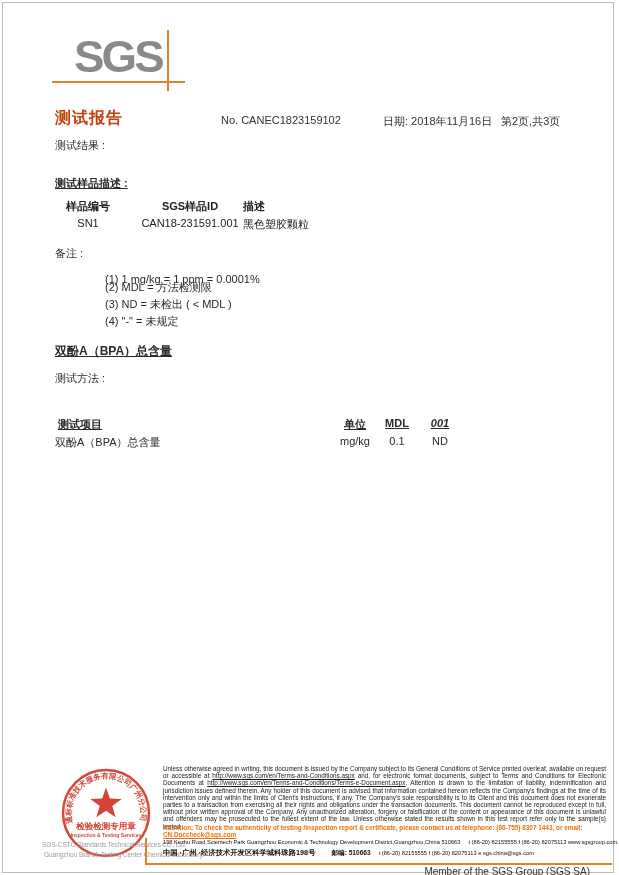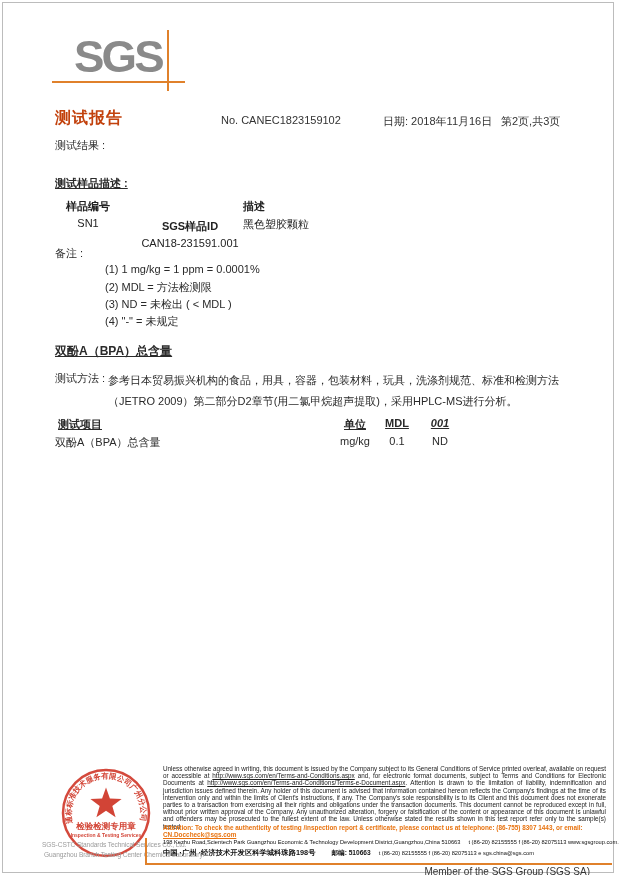--- a/index.html
+++ b/index.html
@@ -18,27 +18,27 @@
   .report-no{left:221px;top:114px;font-size:11px;color:#333;}
   .report-date{left:383px;top:114px;font-size:11px;color:#333;}
   .page-info{left:501px;top:114px;font-size:11px;color:#333;}
 
   .results-label{left:55px;top:138px;font-size:11px;}
   .sample-title{left:55px;top:176px;font-size:11px;font-weight:bold;text-decoration:underline;}
 
   .th{font-weight:bold;font-size:11px;color:#222;}
   .td{font-size:11px;color:#222;}
   .c1{left:55px;width:66px;text-align:center;}
-  .c2{left:130px;width:120px;text-align:center;margin-top:20px;}
+  .c2{left:130px;width:120px;text-align:center;}
   .c3{left:243px;}
   .rowh{top:199px;} .rowd{top:217px;}
 
   .notes-label{left:55px;top:246px;font-size:11px;}
   .note{left:105px;font-size:11px;}
-  .n0{top:263px;text-align:center;} .n1{top:280px;} .n2{top:297px;} .n3{top:314px;}
+  .n0{top:273px;text-align:center;} .n1{top:280px;} .n2{top:297px;} .n3{top:314px;}
 
   .bpa-title{left:55px;top:343px;font-size:12px;font-weight:bold;text-decoration:underline;}
   .method-label{left:55px;top:371px;font-size:11px;}
   .method-text{left:108px;top:370px;width:486px;font-size:11px;line-height:20.5px;}
 
   .rt-head{top:417px;font-weight:bold;text-decoration:underline;font-size:11px;}
   .rt-row{top:435px;font-size:11px;}
   .rt-item-h{left:58px;text-align:center;} .rt-item{left:55px;}
   .rt-unit{left:336px;width:38px;text-align:center;}
   .rt-mdl{left:378px;width:38px;text-align:center;}
@@ -93,21 +93,20 @@
   <div class="abs td c3 rowd">黑色塑胶颗粒</div>
 
   <div class="abs notes-label">备注 :</div>
   <div class="abs note n0">(1) 1 mg/kg = 1 ppm = 0.0001%</div>
   <div class="abs note n1">(2) MDL = 方法检测限</div>
   <div class="abs note n2">(3) ND = 未检出 ( &lt; MDL )</div>
   <div class="abs note n3">(4) "-" = 未规定</div>
 
   <div class="abs bpa-title">双酚A（BPA）总含量</div>
   <div class="abs method-label">测试方法 :</div>
-  <div class="abs method-text">参考日本贸易振兴机构的食品，用具，容器，包装材料，玩具，洗涤剂规范、标准和检测方法（JETRO 2009）第二部分D2章节(用二氯甲烷超声提取)，采用HPLC-MS进行分析。</div>
 
   <div class="abs rt-head rt-item-h">测试项目</div>
   <div class="abs rt-head rt-unit">单位</div>
   <div class="abs rt-head rt-mdl">MDL</div>
   <div class="abs rt-head rt-sample italic">001</div>
   <div class="abs rt-row rt-item">双酚A（BPA）总含量</div>
   <div class="abs rt-row rt-unit">mg/kg</div>
   <div class="abs rt-row rt-mdl">0.1</div>
   <div class="abs rt-row rt-sample">ND</div>
 

